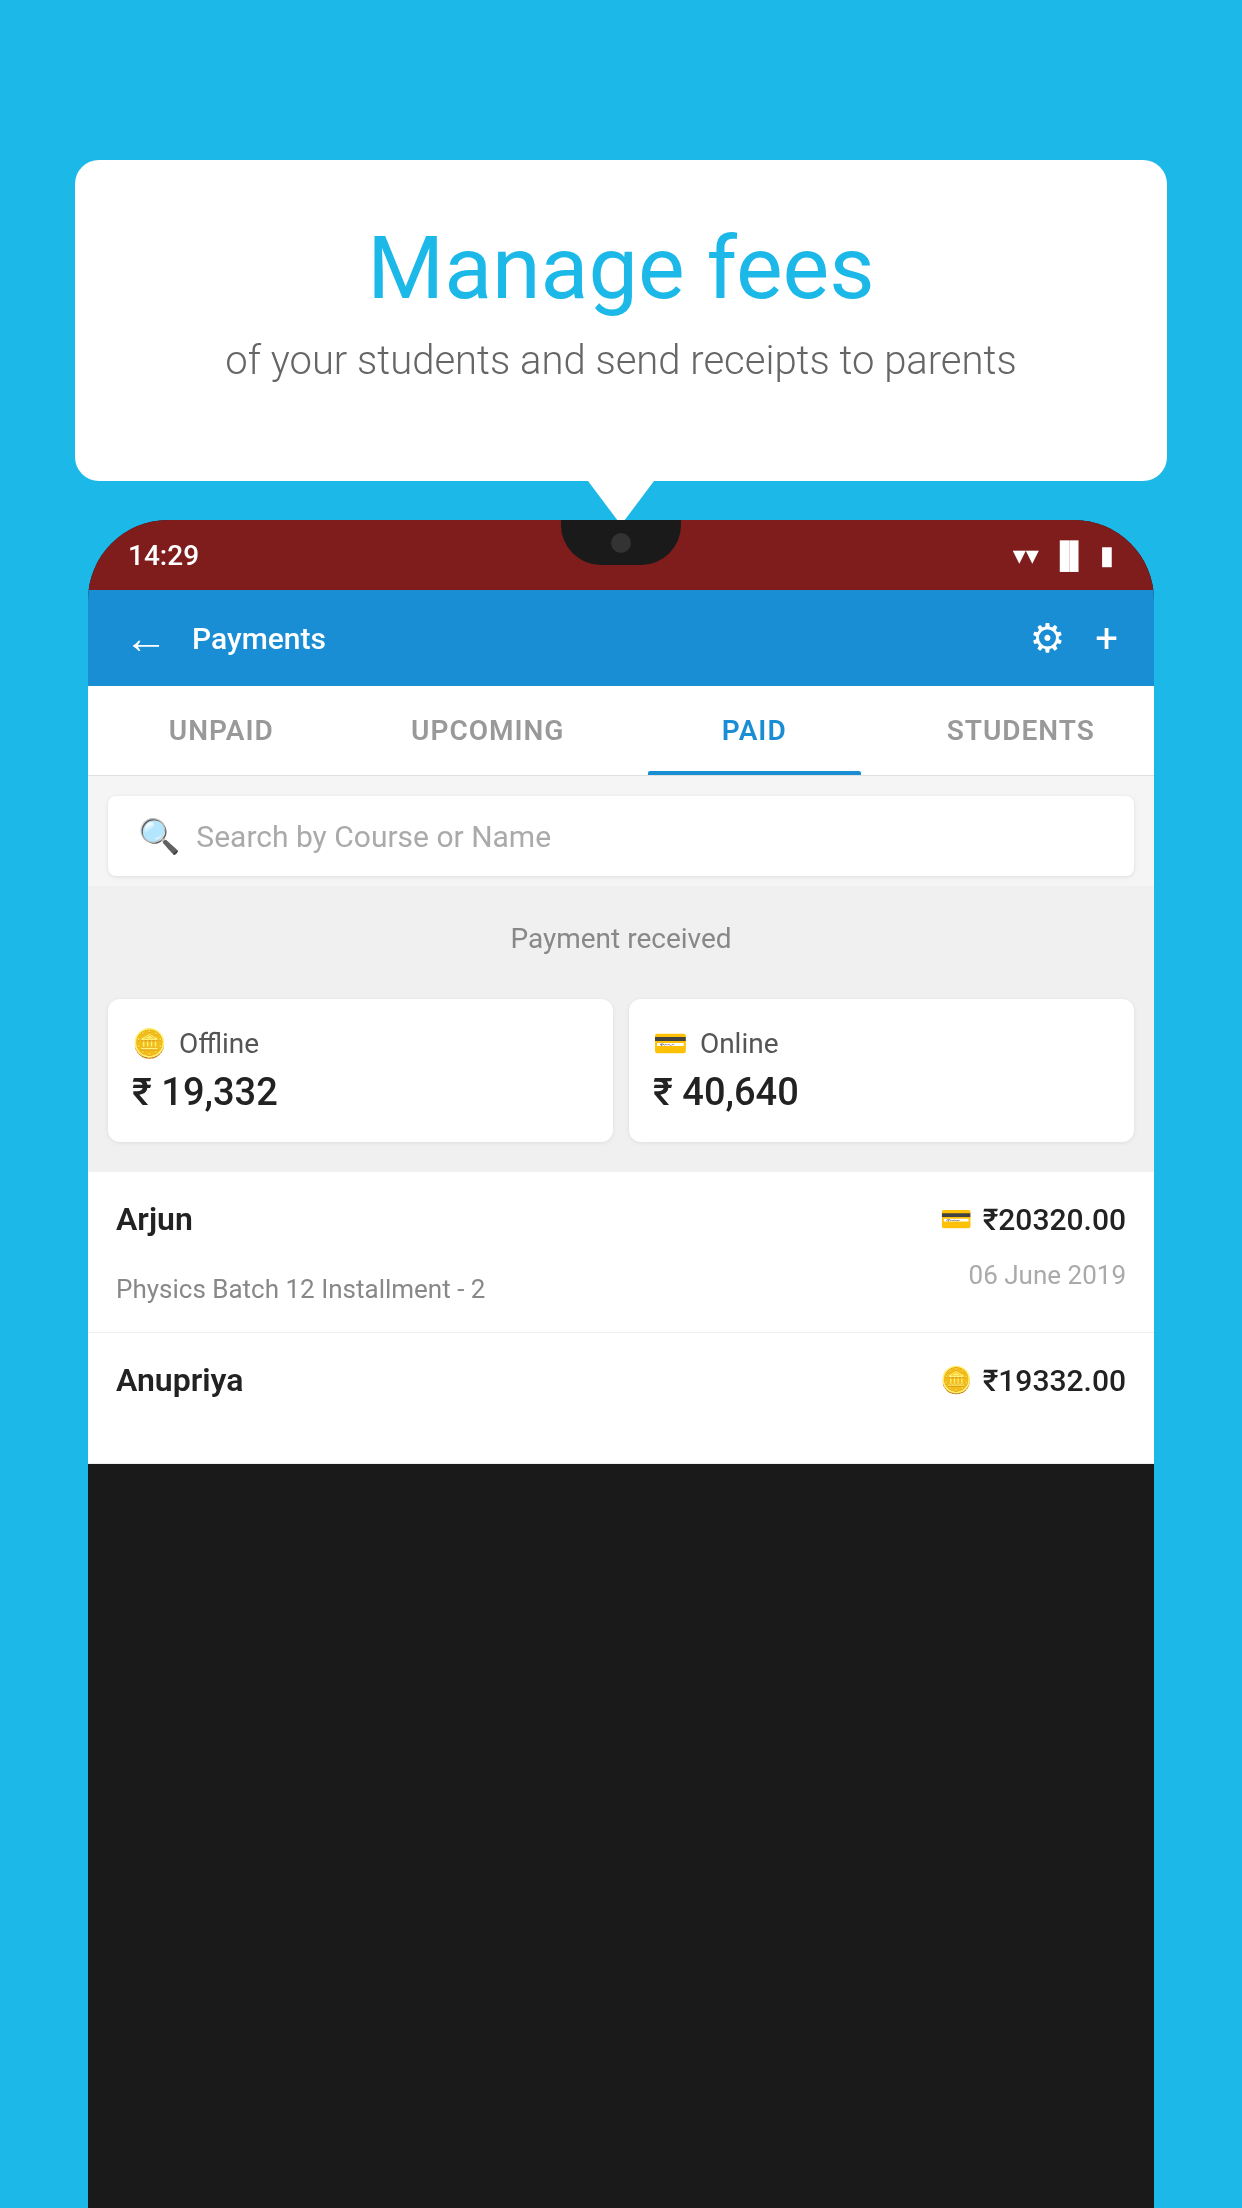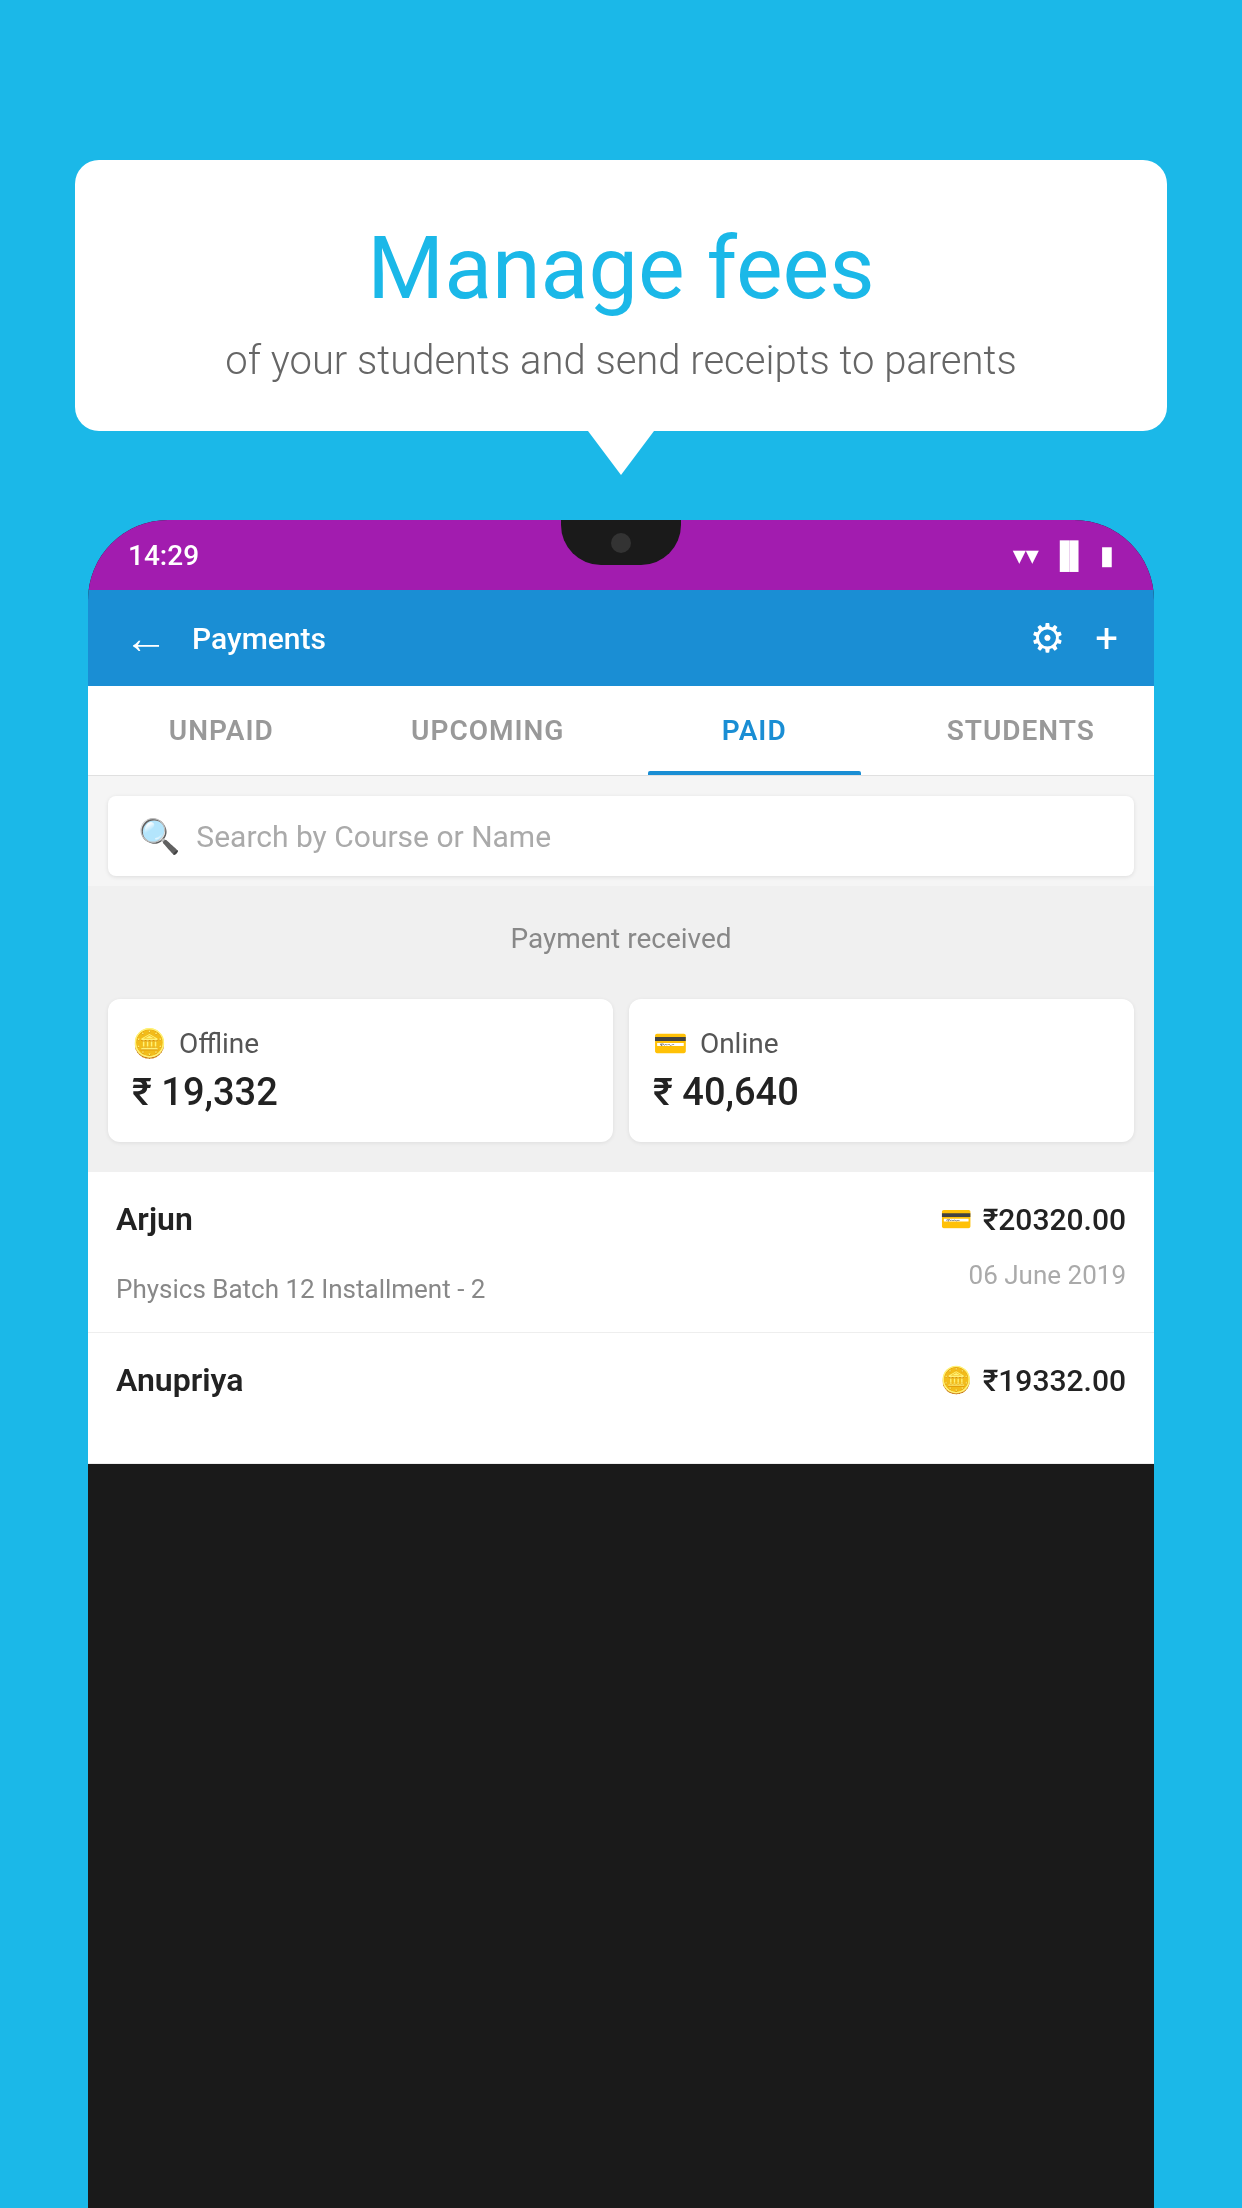--- a/index.html
+++ b/index.html
@@ -14,21 +14,21 @@
     }
 
     
     .speech-bubble {
       position: absolute;
       top: 160px;
       left: 75px;
       right: 75px;
       background: white;
       border-radius: 24px;
-      padding: 60px 50px 47px;
+      padding: 60px 50px 97px;
       text-align: center;
     }
     .speech-bubble::after {
       content: '';
       position: absolute;
       bottom: -44px;
       left: 50%;
       transform: translateX(-50%);
       width: 0;
       height: 0;
@@ -57,21 +57,21 @@
       right: 88px;
       bottom: 0;
       background: #1a1a1a;
       border-radius: 80px 80px 0 0;
       padding: 0;
       overflow: hidden;
     }
 
     
     .phone-status-bar {
-      background: #a21caf;
+      background: #7f1d1d;
       height: 70px;
       display: flex;
       align-items: center;
       justify-content: space-between;
       padding: 0 40px;
       position: relative;
     }
     .status-time {
       color: white;
       font-size: 28px;

